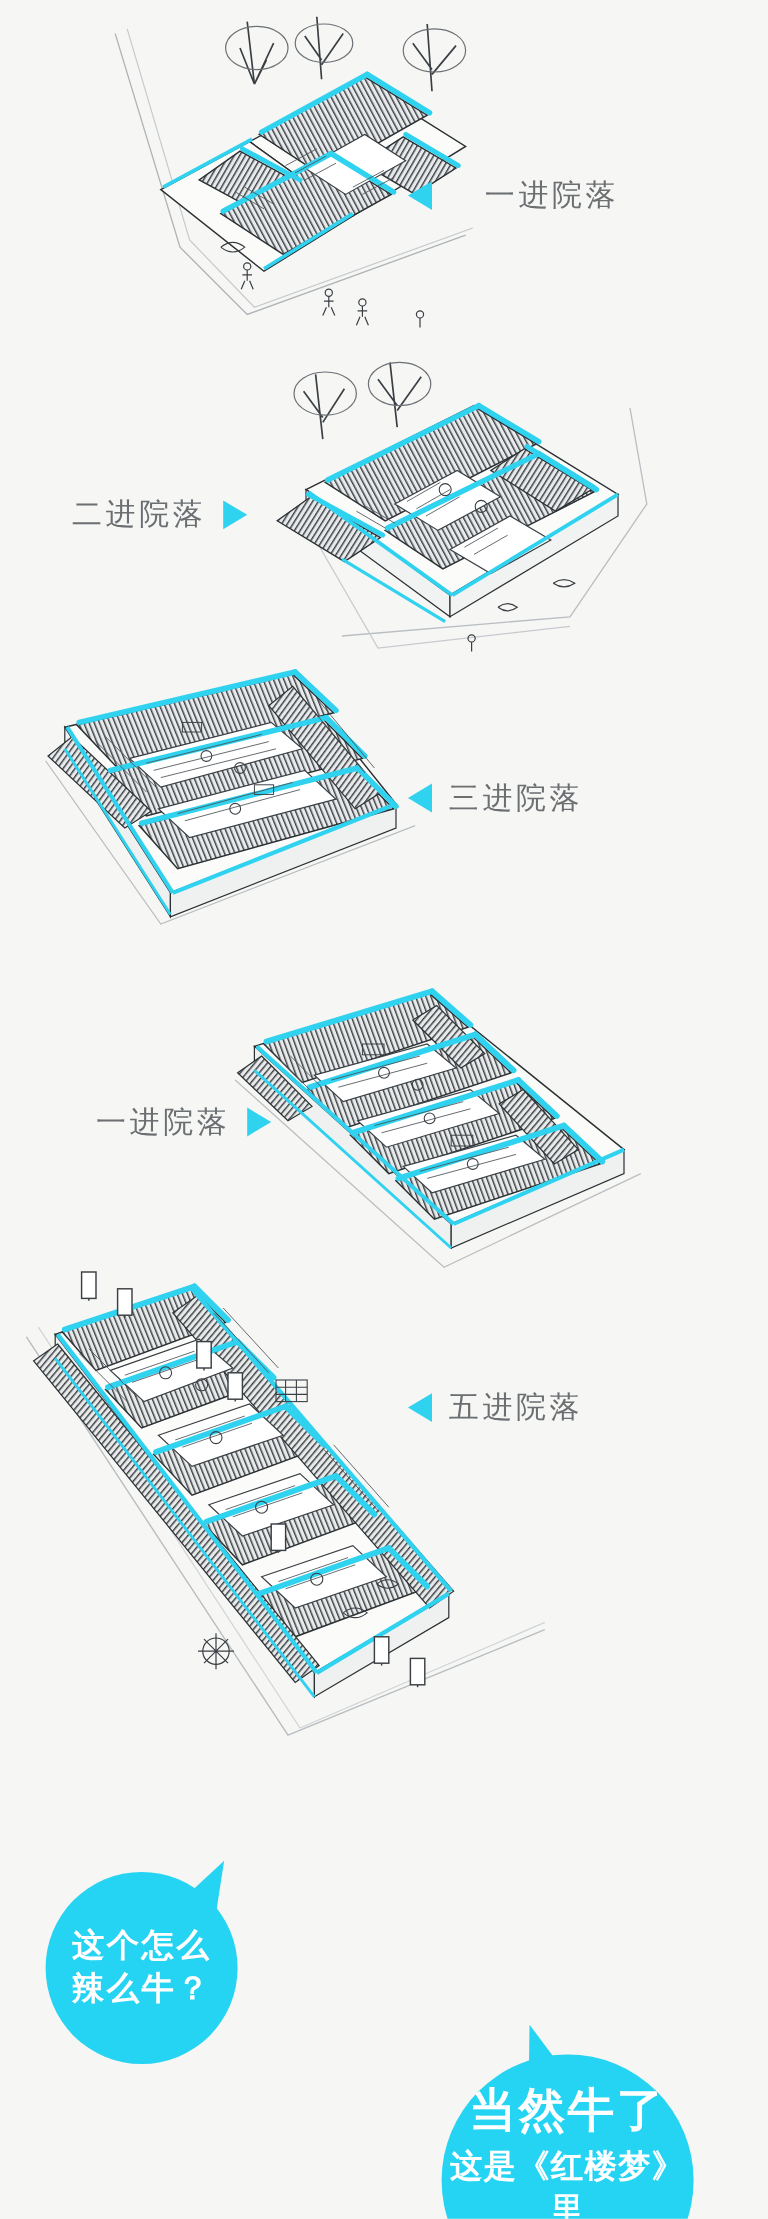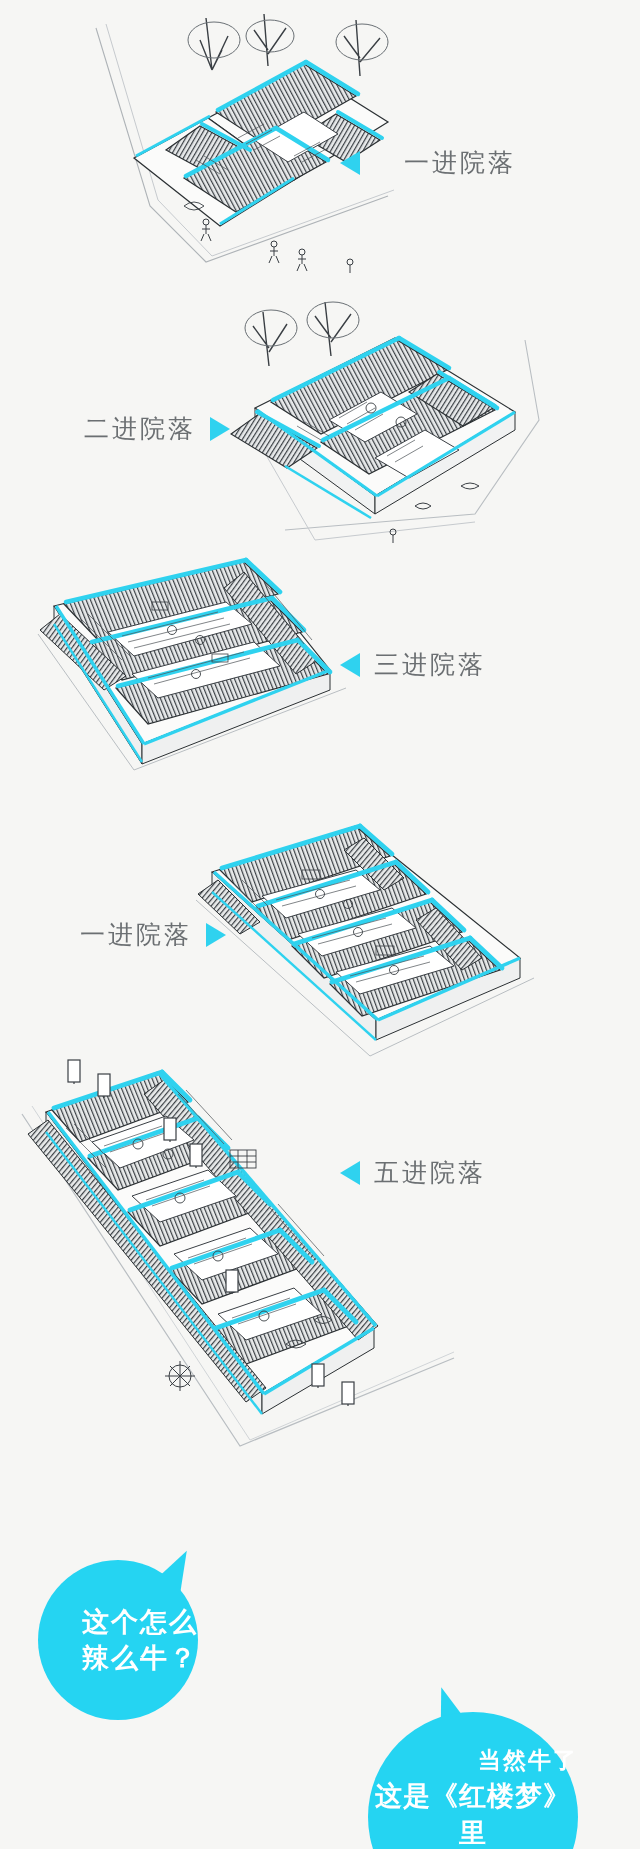--- a/index.html
+++ b/index.html
@@ -20,35 +20,35 @@
   .tri.left{border-top:12px solid transparent;border-bottom:12px solid transparent;border-right:20px solid #2fd2ef;}
   .tri.right{border-top:12px solid transparent;border-bottom:12px solid transparent;border-left:20px solid #2fd2ef;}
 
   
   .illus{position:absolute;}
   .ink{position:absolute;inset:0;}
 
   
   .bubble{
     position:absolute;background:#25d4f2;border-radius:50%;
-    display:flex;flex-direction:column;align-items:flex-end;justify-content:center;
+    display:flex;flex-direction:column;align-items:center;justify-content:center;
     color:#ffffff;text-align:center;
   }
   .bubble .big{font-weight:bold;letter-spacing:2px;}
   .bubble .sub{font-weight:bold;letter-spacing:1px;}
   .tail{position:absolute;width:0;height:0;}
 
   .b1{left:38px;top:1560px;width:160px;height:160px;}
   .b1 .big{font-size:27px;line-height:1.32;}
   .b1-tail{left:160px;top:1548px;
     border-left:16px solid transparent;border-right:16px solid transparent;
     border-bottom:46px solid #25d4f2;transform:rotate(28deg);}
 
   .b2{left:368px;top:1712px;width:210px;height:210px;}
-  .b2 .big{font-size:23px;line-height:1.2;margin-bottom:4px;}
+  .b2 .big{font-size:39px;line-height:1.2;margin-bottom:4px;}
   .b2 .sub{font-size:27px;line-height:1.35;}
   .b2-tail{left:432px;top:1686px;
     border-left:17px solid transparent;border-right:17px solid transparent;
     border-bottom:50px solid #25d4f2;transform:rotate(-18deg);}
 </style>
 </head>
 <body>
 
 <div class="stage">
 
@@ -174,21 +174,21 @@
 
       <g stroke="#3a3f44" stroke-width="1" fill="none">
         <path d="M190 206 q8 -6 16 0 q-8 6 -16 0"></path>
         <circle cx="168" cy="232" r="3"></circle>
           <path d="M168 235 L168 243"></path>
         <path d="M236 186 q9 -6 18 0 q-9 6 -18 0"></path>
       </g>
     </svg>
   </div>
 
-  <div class="label-row" style="left:84px;top:412px;align-items:center;">
+  <div class="label-row" style="left:60px;top:412px;align-items:center;">
     <span>二进院落</span>
     <span class="tri right"></span>
   </div>
 
   <div class="illus" style="left:30px;top:548px;width:320px;height:240px;">
     <svg class="ink" viewBox="0 0 320 240" xmlns="http://www.w3.org/2000/svg">
       <defs>
         <pattern id="tile3" width="4" height="4" patternUnits="userSpaceOnUse" patternTransform="rotate(-22)">
           <rect width="4" height="4" fill="#e7e9ea"></rect>
             <rect width="1.2" height="4" fill="#3a3f44"></rect>

